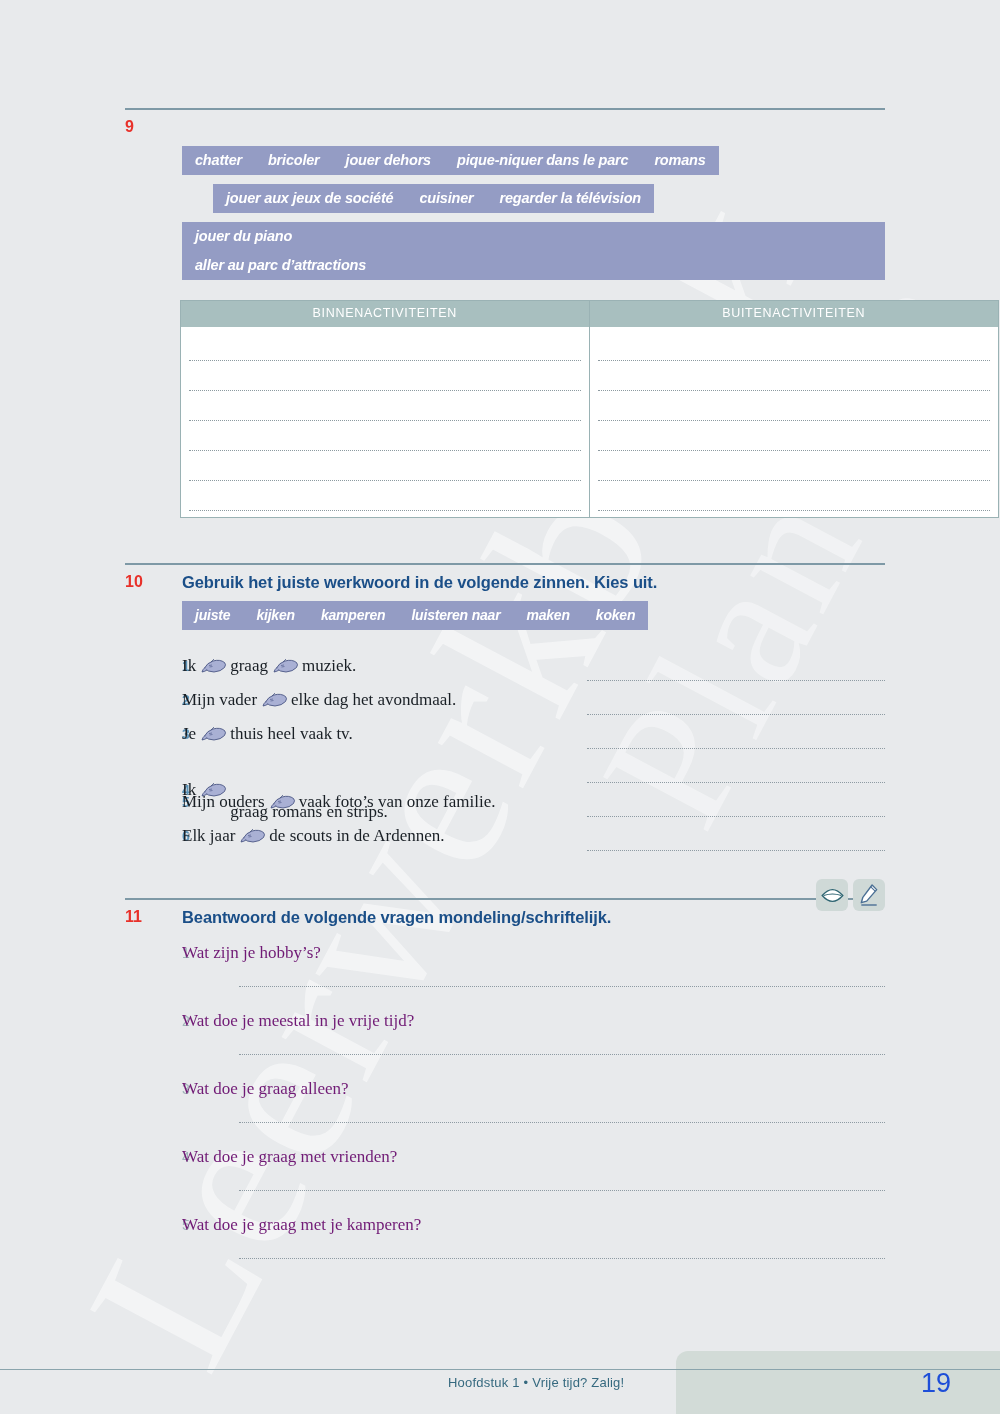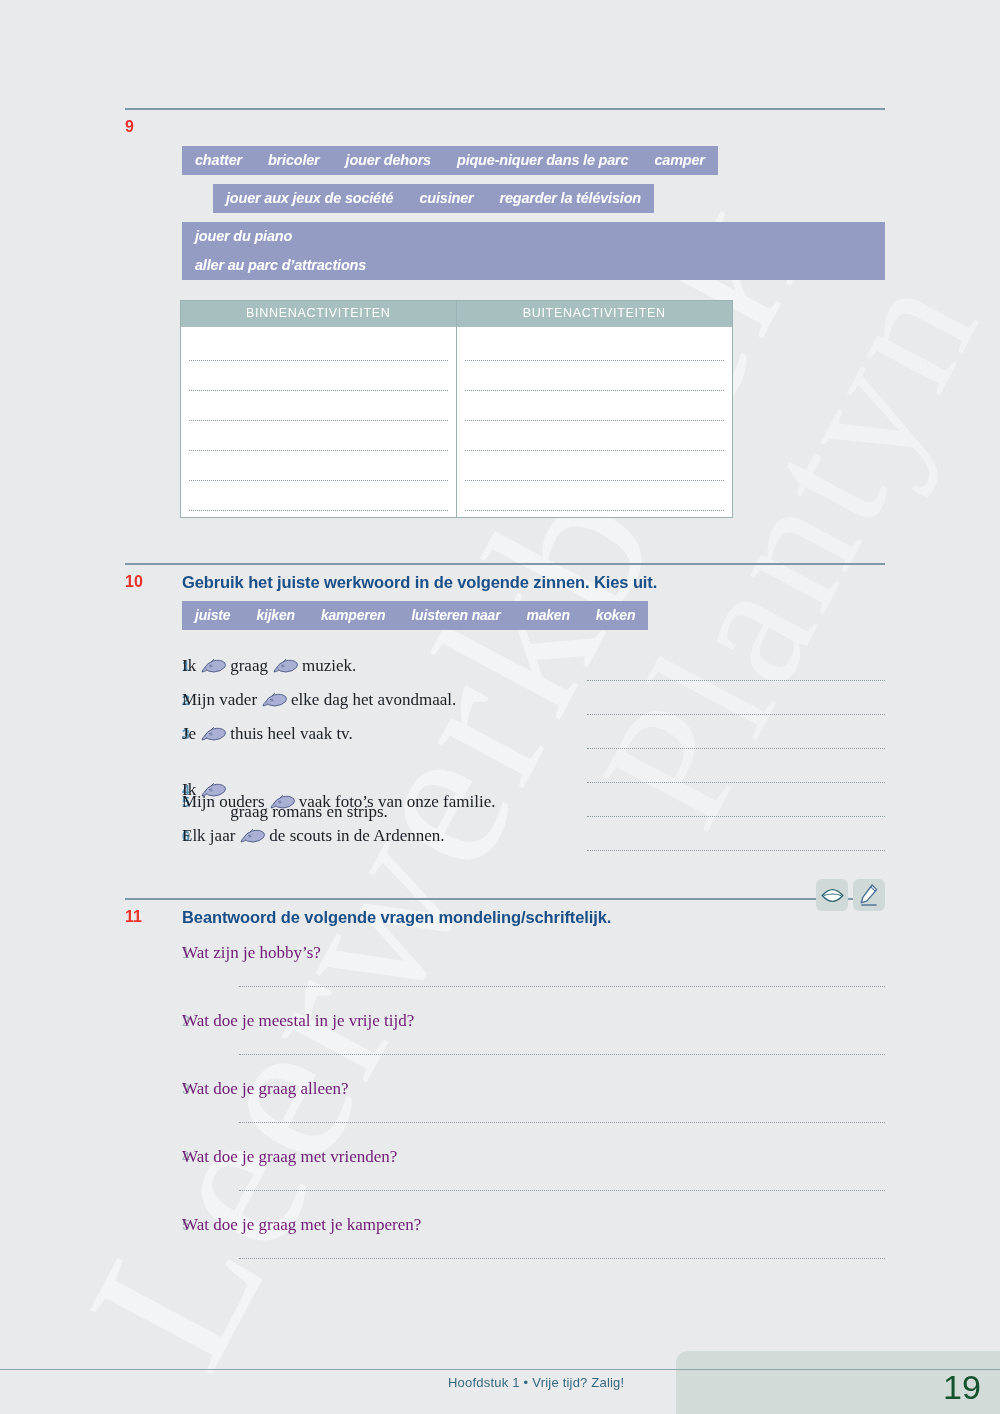--- a/index.html
+++ b/index.html
@@ -100,21 +100,21 @@
     letter-spacing: -0.2px;
   }
   .chip.sm {
     font-size: 14px;
   }
 
   
   .tbl {
     margin-top: 20px;
     margin-left: 55px;
-    width: 553px;
+    width: 819px;
     border: 1px solid #9ab2b4;
     background: #ffffff;
     box-sizing: border-box;
     display: flex;
   }
   .tbl-col {
     flex: 1 1 50%;
     box-sizing: border-box;
   }
   .tbl-col.left { border-right: 1px solid #9ab2b4; }
@@ -255,24 +255,23 @@
     top: 1351px;
     width: 324px;
     height: 63px;
     background: #d2dbd7;
     border-radius: 12px 0 0 0;
   }
   .pagenum {
     position: absolute;
     left: 921px;
     top: 1368px;
-    font-size: 34px;
-    color: #14532d;
+    font-size: 27px;
+    color: #1d4ed8;
     font-weight: 400;
-    margin-left: 22px;
   }
 </style>
 </head>
 <body>
 
 <div id="watermark">
   <div class="wm-text wm1">Leerwerkboek</div>
   <div class="wm-text wm2">Plantyn</div>
 </div>
 
@@ -282,21 +281,21 @@
     <div class="ex-rule"></div>
     <div class="ex-head">
       <div class="ex-num">9</div>
     </div>
 
     <div class="chip-row" style="padding-left:57px;">
       <span class="chip">chatter</span>
       <span class="chip">bricoler</span>
       <span class="chip">jouer dehors</span>
       <span class="chip">pique-niquer dans le parc</span>
-      <span class="chip">camper</span>
+      <span class="chip">romans</span>
     </div>
 
     <div class="chip-row" style="padding-left:88px;">
       <span class="chip">jouer aux jeux de société</span>
       <span class="chip">cuisiner</span>
       <span class="chip">regarder la télévision</span>
     </div>
 
     <div class="chip-row" style="padding-left:57px;flex-direction:column;">
       <span class="chip">jouer du piano</span>

